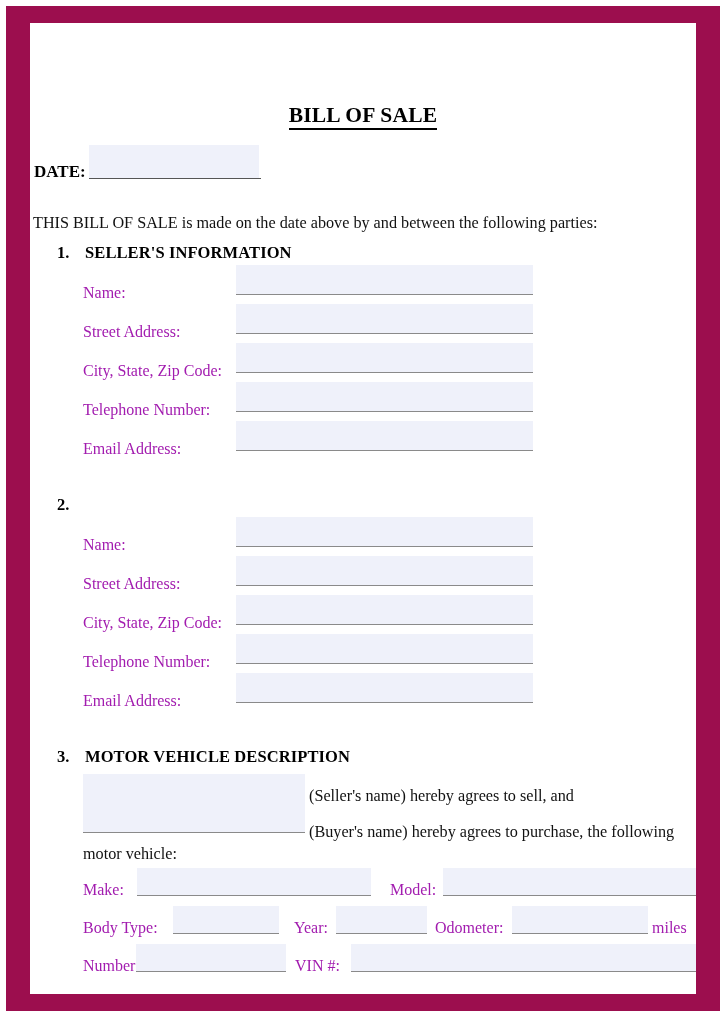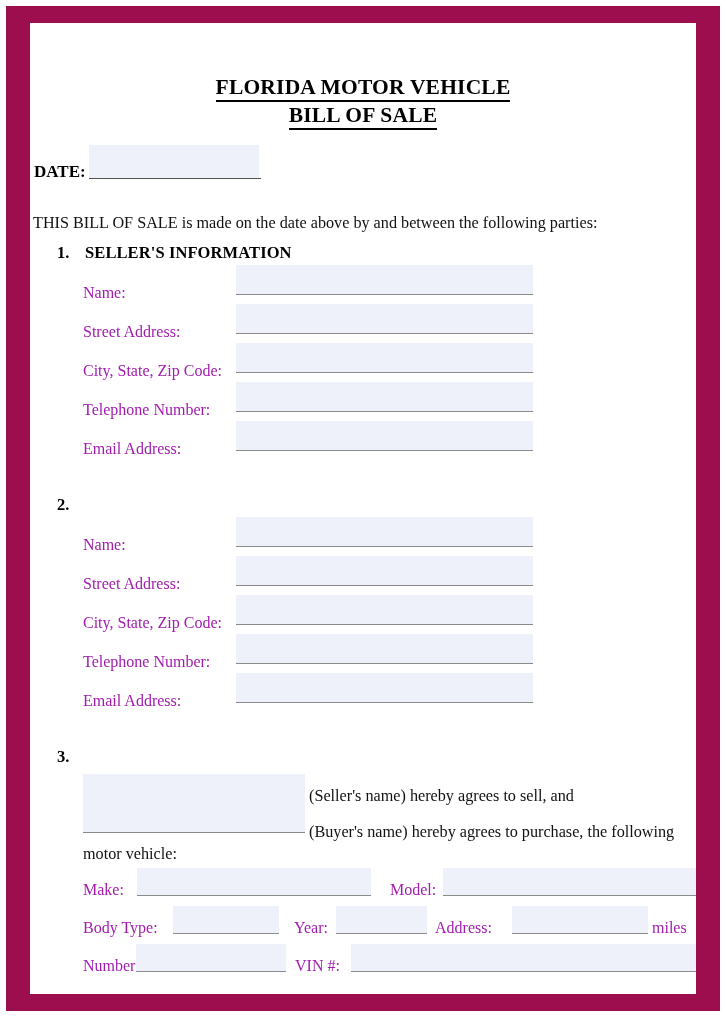--- a/index.html
+++ b/index.html
@@ -122,23 +122,20 @@
 <div id="page-frame">
 
   <div class="frame-bar frame-top"></div>
   <div class="frame-bar frame-bottom"></div>
   <div class="frame-bar frame-left"></div>
   <div class="frame-bar frame-right"></div>
 
   <div id="sheet">
     <div id="content">
 
-      <div class="abs title" style="top:75px;">
-        <span>FLORIDA MOTOR VEHICLE</span>
-      </div>
       <div class="abs title" style="top:103px;">
         <span>BILL OF SALE</span>
       </div>
 
       <div class="abs date-label" style="left:34px; top:162px;">DATE:</div>
       <div class="abs fieldbox" style="left:89px; top:145px; width:170px; height:33px; border-bottom:none;"></div>
       <div class="abs date-rule" style="left:89px; top:178px; width:172px;"></div>
 
       <div class="abs body-text" style="left:33px; top:203px;margin-top:11px;">THIS BILL OF SALE is made on the date above by and between the following parties:</div>
 
@@ -171,20 +168,21 @@
       <div class="abs field-label" style="left:83px; top:614px;">City, State, Zip Code:</div>
       <div class="abs fieldbox" style="left:236px; top:595px; width:297px;"></div>
 
       <div class="abs field-label" style="left:83px; top:653px;">Telephone Number:</div>
       <div class="abs fieldbox" style="left:236px; top:634px; width:297px;"></div>
 
       <div class="abs field-label" style="left:83px; top:692px;">Email Address:</div>
       <div class="abs fieldbox" style="left:236px; top:673px; width:297px;"></div>
 
       <div class="abs section-num" style="left:57px; top:747px;">3.</div>
+      <div class="abs section-title" style="left:85px; top:747px;">MOTOR VEHICLE DESCRIPTION</div>
 
       <div class="abs fieldbox" style="left:83px; top:774px; width:222px;"></div>
       <div class="abs body-text" style="left:309px; top:787px;">(Seller's name) hereby agrees to sell, and</div>
 
       <div class="abs fieldbox" style="left:83px; top:803px; width:222px;"></div>
       <div class="abs body-text" style="left:309px; top:823px;">(Buyer's name) hereby agrees to purchase, the following</div>
 
       <div class="abs body-text" style="left:83px; top:845px;">motor vehicle:</div>
 
       <div class="abs field-label" style="left:83px; top:881px;">Make:</div>
@@ -192,21 +190,21 @@
 
       <div class="abs field-label" style="left:390px; top:881px;">Model:</div>
       <div class="abs fieldbox short" style="left:443px; top:868px; width:257px;"></div>
 
       <div class="abs field-label" style="left:83px; top:919px;">Body Type:</div>
       <div class="abs fieldbox short" style="left:173px; top:906px; width:106px;"></div>
 
       <div class="abs field-label" style="left:294px; top:919px;">Year:</div>
       <div class="abs fieldbox short" style="left:336px; top:906px; width:91px;"></div>
 
-      <div class="abs field-label" style="left:435px; top:919px;">Address:</div>
+      <div class="abs field-label" style="left:435px; top:919px;">Odometer:</div>
       <div class="abs fieldbox short" style="left:512px; top:906px; width:136px;"></div>
       <div class="abs field-label" style="left:652px; top:919px;">miles</div>
 
       <div class="abs field-label" style="left:83px; top:957px;">Number:</div>
       <div class="abs fieldbox short" style="left:136px; top:944px; width:150px;"></div>
 
       <div class="abs field-label" style="left:295px; top:957px;">VIN #:</div>
       <div class="abs fieldbox short" style="left:351px; top:944px; width:349px;"></div>
 
     </div>

